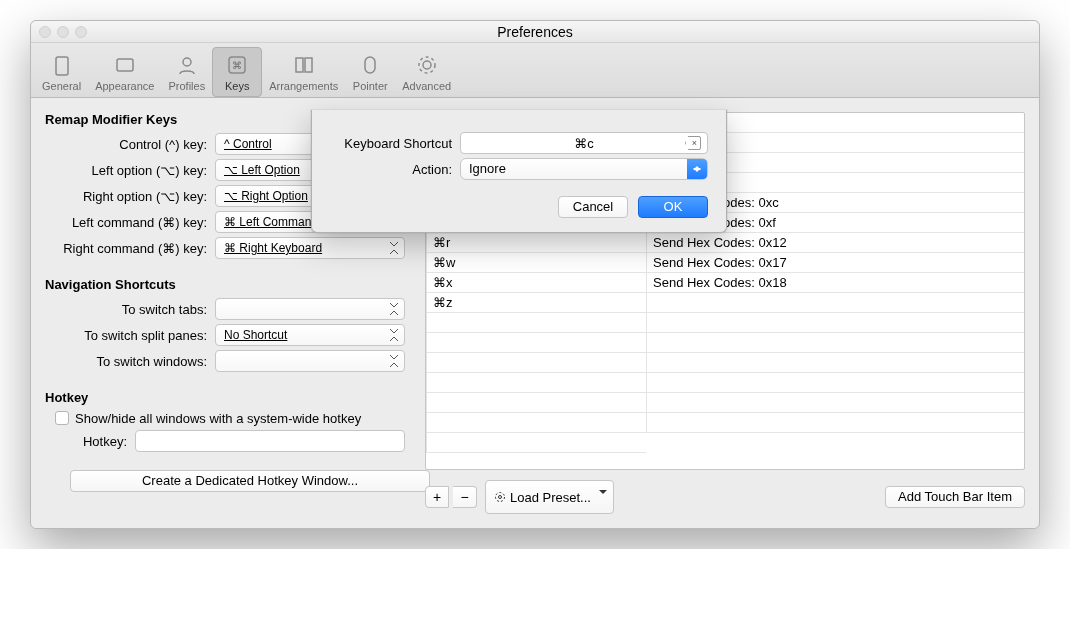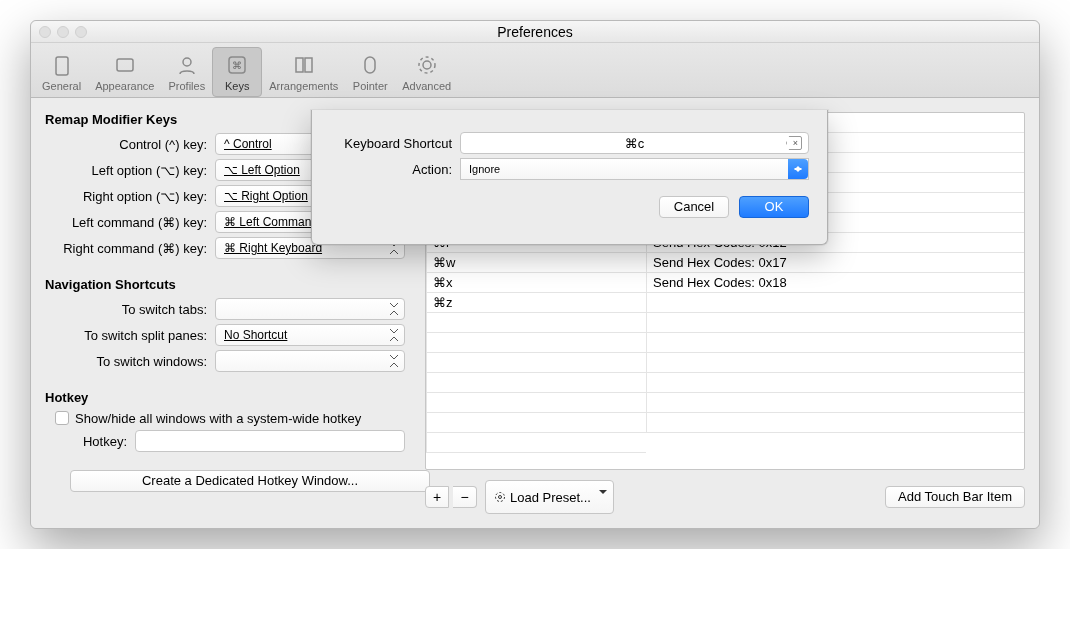--- a/index.html
+++ b/index.html
@@ -119,44 +119,44 @@
     border-radius:4px; padding:0 22px 0 8px; margin-left:4px; position:relative; display:inline-flex; align-items:center; gap:4px;
   }
   .load-preset::after{content:""; position:absolute; right:6px; top:9px; border:4px solid transparent; border-top-color:#333;}
   .flex-spacer{flex:1;}
 
   
   .sheet {
     position:absolute;
     top: 89px;
     left: 280px;
-    width: 517px;
+    width: 416px;
     background: #ececec;
     border: 1px solid #b0b0b0;
     border-top: none;
     border-radius: 0 0 6px 6px;
     box-shadow: 0 12px 30px rgba(0,0,0,.25), 0 0 0 1px rgba(0,0,0,.05);
-    padding: 18px 18px 26px 18px;
+    padding: 18px 18px 14px 18px;
     z-index: 10;
   }
   .sheet .form-row label { flex-basis: 130px;}
   .shortcut-field {
     flex:1; height:22px; background:#fff; border:1px solid #c6c6c6; border-radius:4px;
     display:flex; align-items:center; justify-content:center; position:relative; font-size:13px;
   }
   .shortcut-field .clear {
     position:absolute; right:6px; top:3px; width:16px; height:14px;
     border:1px solid #999; border-radius:2px 2px 2px 2px;
     font-size:9px; display:flex; align-items:center; justify-content:center; color:#555;
     clip-path: polygon(20% 0, 100% 0, 100% 100%, 20% 100%, 0 50%);
     padding-left:3px;
   }
   .popup {
     flex:1; height:22px; background:linear-gradient(#fff,#f5f5f5); border:1px solid #c6c6c6;
-    border-radius:0; position:relative; padding:0 26px 0 8px; line-height:20px; font-size:11px;
+    border-radius:6px; position:relative; padding:0 26px 0 8px; line-height:20px; font-size:13px;
   }
   .popup .cap {
     position:absolute; right:0; top:0; bottom:0; width:20px; background: linear-gradient(#4ea0ff,#1f7bff);
     border-radius:0 4px 4px 0;
   }
   .popup .cap::before, .popup .cap::after {
     content:""; position:absolute; left:6px; border:4px solid transparent;
   }
   .popup .cap::before { top:3px; border-bottom-color:#fff;}
   .popup .cap::after { bottom:3px; border-top-color:#fff;}

